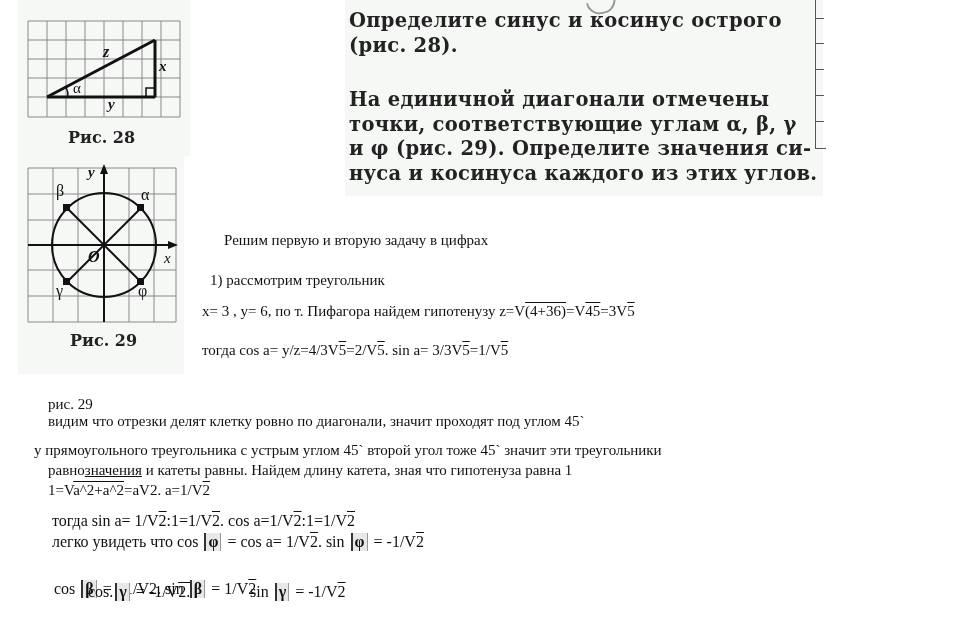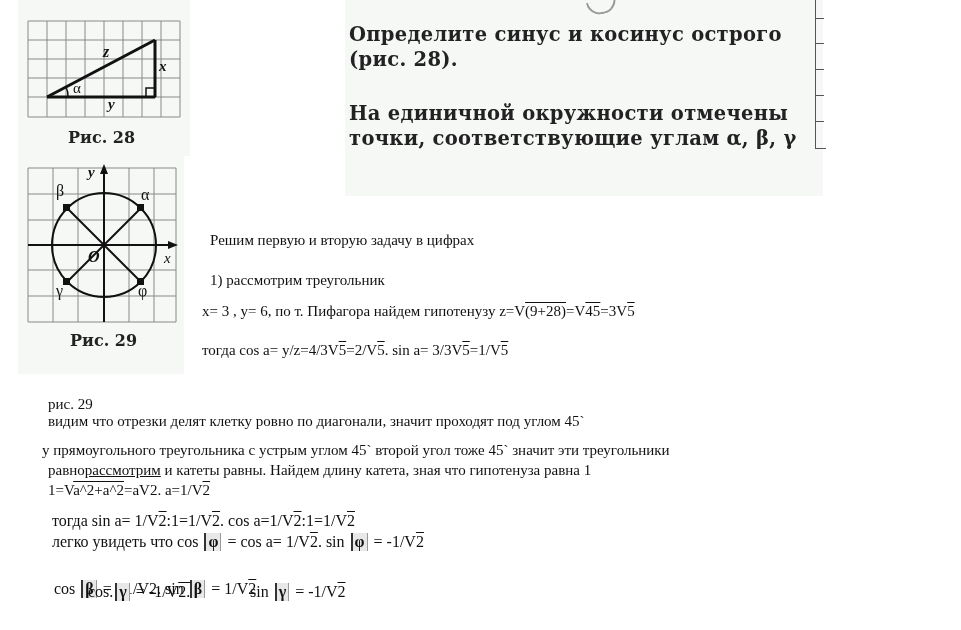--- a/index.html
+++ b/index.html
@@ -5,21 +5,21 @@
   html, body { margin:0; padding:0; background:#ffffff; }
   body { width:961px; height:630px; position:relative; overflow:hidden; font-family:"Liberation Serif", serif; color:#111; }
 
   .scan { position:absolute; background:#f6f8f6; }
   #fig28 { left:18px; top:0; width:172px; height:156px; }
   #fig29 { left:18px; top:156px; width:166px; height:218px; }
   #textbook { left:345px; top:0; width:478px; height:196px; }
 
   .fig-caption { position:absolute; font-family:"DejaVu Serif", serif; font-weight:bold; font-size:16px; color:#222;text-align:right; }
 
-  .tb-para { position:absolute; left:4px; font-family:"DejaVu Serif", serif; font-weight:bold; font-size:19.5px; line-height:24.5px; color:#222; letter-spacing:0.3px; width:470px; text-align:justify;margin-top:14px; }
+  .tb-para { position:absolute; left:4px; font-family:"DejaVu Serif", serif; font-weight:bold; font-size:19.5px; line-height:24.5px; color:#222; letter-spacing:0.3px; width:470px; text-align:justify; }
   .tb-line { display:block; white-space:nowrap; }
 
   .ruler { position:absolute; left:815px; top:0; width:10px; height:148px; border-left:1.2px solid #555; border-bottom:1.2px solid #555; }
   .ruler i { position:absolute; left:0; width:8px; height:1.2px; background:#555; }
 
   .swirl { position:absolute; left:587px; top:0; width:26px; height:12px; border:2px solid #999; border-top:none; border-radius:0 0 14px 14px; transform:rotate(-12deg); }
 
   .sol { position:absolute; white-space:nowrap; font-family:"Liberation Serif", serif; font-size:15px; color:#111; }
   .sol-big { font-size:16px; }
   .ovl { text-decoration:overline; }
@@ -107,49 +107,51 @@
   <span style="position:absolute;left:120px;top:126px;font-size:16px">φ</span>
   <span class="fig-caption" style="left:52px;top:175px">Рис. 29</span>
 </div>
 
 <div class="scan" id="textbook">
   <div class="tb-para" style="top:9px">
     <span class="tb-line">Определите синус и косинус острого</span>
     <span class="tb-line">(рис. 28).</span>
   </div>
   <div class="tb-para" style="top:88px">
-    <span class="tb-line">На единичной окружности отмечены</span>
+    <span class="tb-line">На единичной диагонали отмечены</span>
     <span class="tb-line">точки, соответствующие углам α, β, γ</span>
+    <span class="tb-line">и φ (рис. 29). Определите значения си-</span>
+    <span class="tb-line">нуса и косинуса каждого из этих углов.</span>
   </div>
 </div>
 <div class="swirl"></div>
 <div class="ruler">
   <i style="top:18px"></i>
     <i style="top:43px"></i>
     <i style="top:69px"></i>
     <i style="top:95px"></i>
     <i style="top:121px"></i>
 </div>
 
-<div class="sol" style="left:210px;top:232px">Решим первую и вторую задачу в цифрах</div>
+<div class="sol" style="left:224px;top:232px">Решим первую и вторую задачу в цифрах</div>
 <div class="sol" style="left:210px;top:272px">1) рассмотрим треугольник</div>
 
 <div class="sol" style="left:202px;top:303px">
-  <span>x= 3 , y= 6, по т. Пифагора найдем  гипотенузу z=V</span><span class="ovl">(9+28)</span><span>=V</span><span class="ovl">45</span><span>=3V</span><span class="ovl">5</span>
+  <span>x= 3 , y= 6, по т. Пифагора найдем  гипотенузу z=V</span><span class="ovl">(4+36)</span><span>=V</span><span class="ovl">45</span><span>=3V</span><span class="ovl">5</span>
 </div>
 
 <div class="sol" style="left:202px;top:342px">
   <span>тогда cos a= y/z=4/3V</span><span class="ovl">5</span><span>=2/V</span><span class="ovl">5</span><span>. sin a= 3/3V</span><span class="ovl">5</span><span>=1/V</span><span class="ovl">5</span>
 </div>
 
 <div class="sol" style="left:48px;top:396px">рис. 29</div>
 <div class="sol" style="left:48px;top:413px">видим что отрезки делят клетку ровно по диагонали, значит проходят под углом 45`</div>
-<div class="sol" style="left:42px;top:442px">у прямоугольного треугольника с устрым углом 45` второй угол тоже 45` значит эти треугольники</div>
+<div class="sol" style="left:34px;top:442px">у прямоугольного треугольника с устрым углом 45` второй угол тоже 45` значит эти треугольники</div>
 <div class="sol" style="left:48px;top:462px">
-  <span>равно</span><span class="ul">рассмотрим</span><span> и катеты равны. Найдем длину катета, зная что гипотенуза равна 1</span>
+  <span>равно</span><span class="ul">значения</span><span> и катеты равны. Найдем длину катета, зная что гипотенуза равна 1</span>
 </div>
 <div class="sol" style="left:48px;top:482px">
   <span>1=V</span><span class="ovl">a^2+a^2</span><span>=aV2. a=1/V</span><span class="ovl">2</span>
 </div>
 
 <div class="sol sol-big" style="left:52px;top:512px">
   <span>тогда sin a= 1/V</span><span class="ovl">2</span><span>:1=1/V</span><span class="ovl">2</span><span>. cos a=1/V</span><span class="ovl">2</span><span>:1=1/V</span><span class="ovl">2</span>
 </div>
 
 <div class="sol sol-big" style="left:52px;top:533px">

